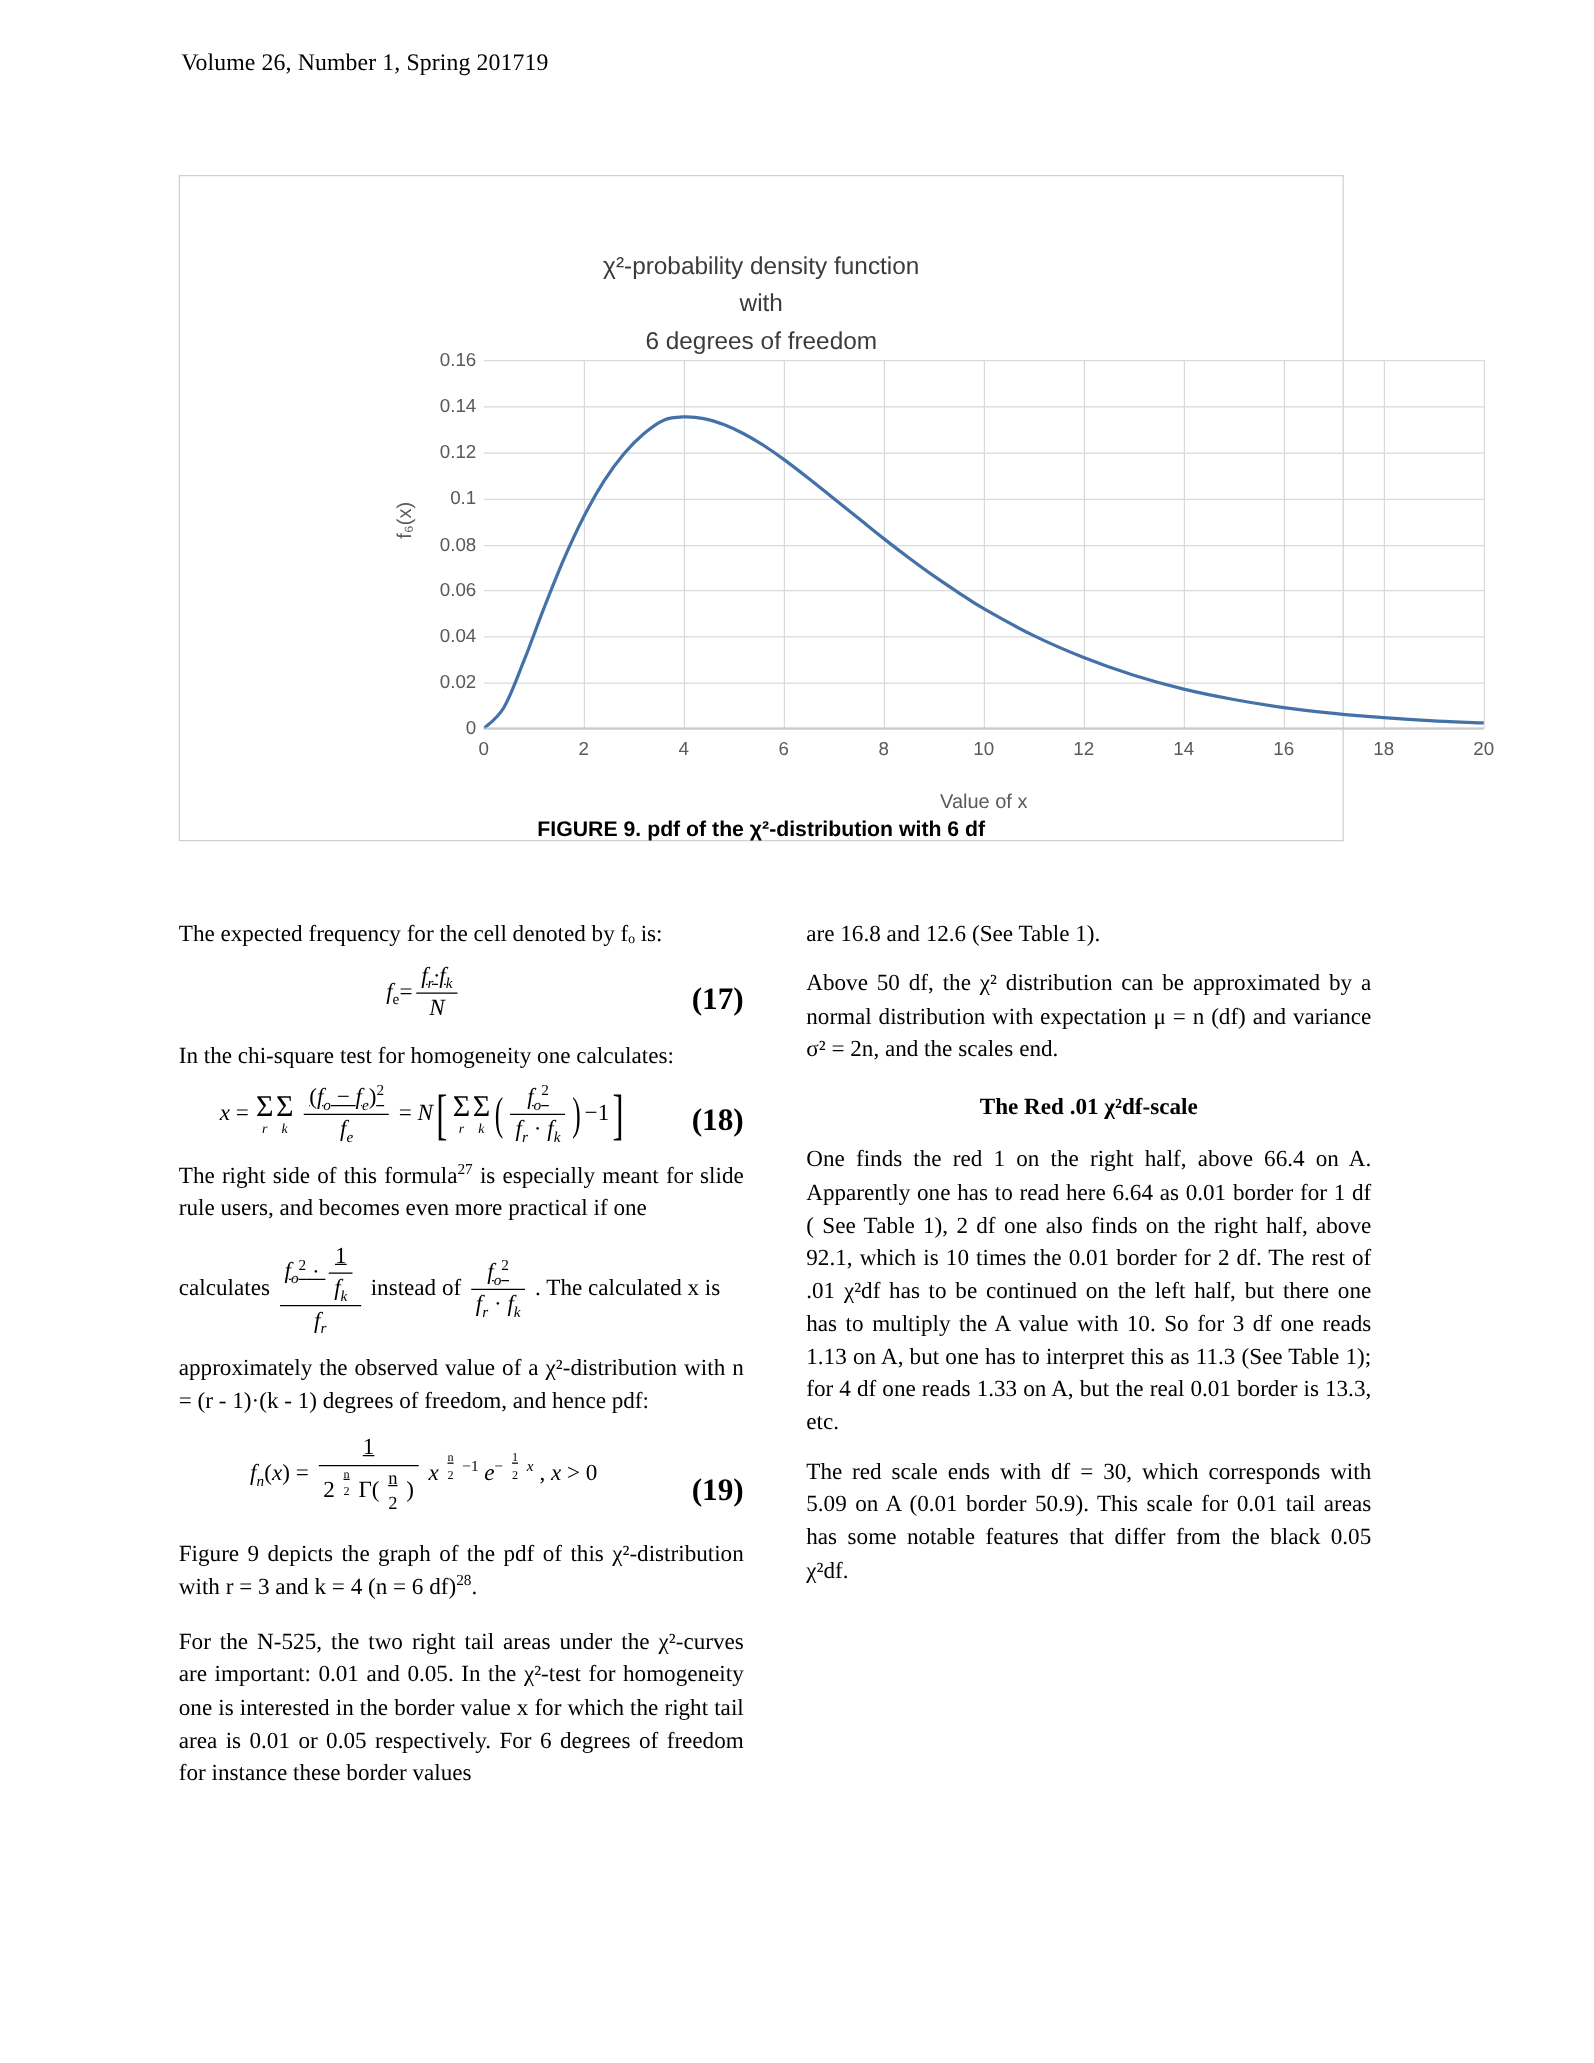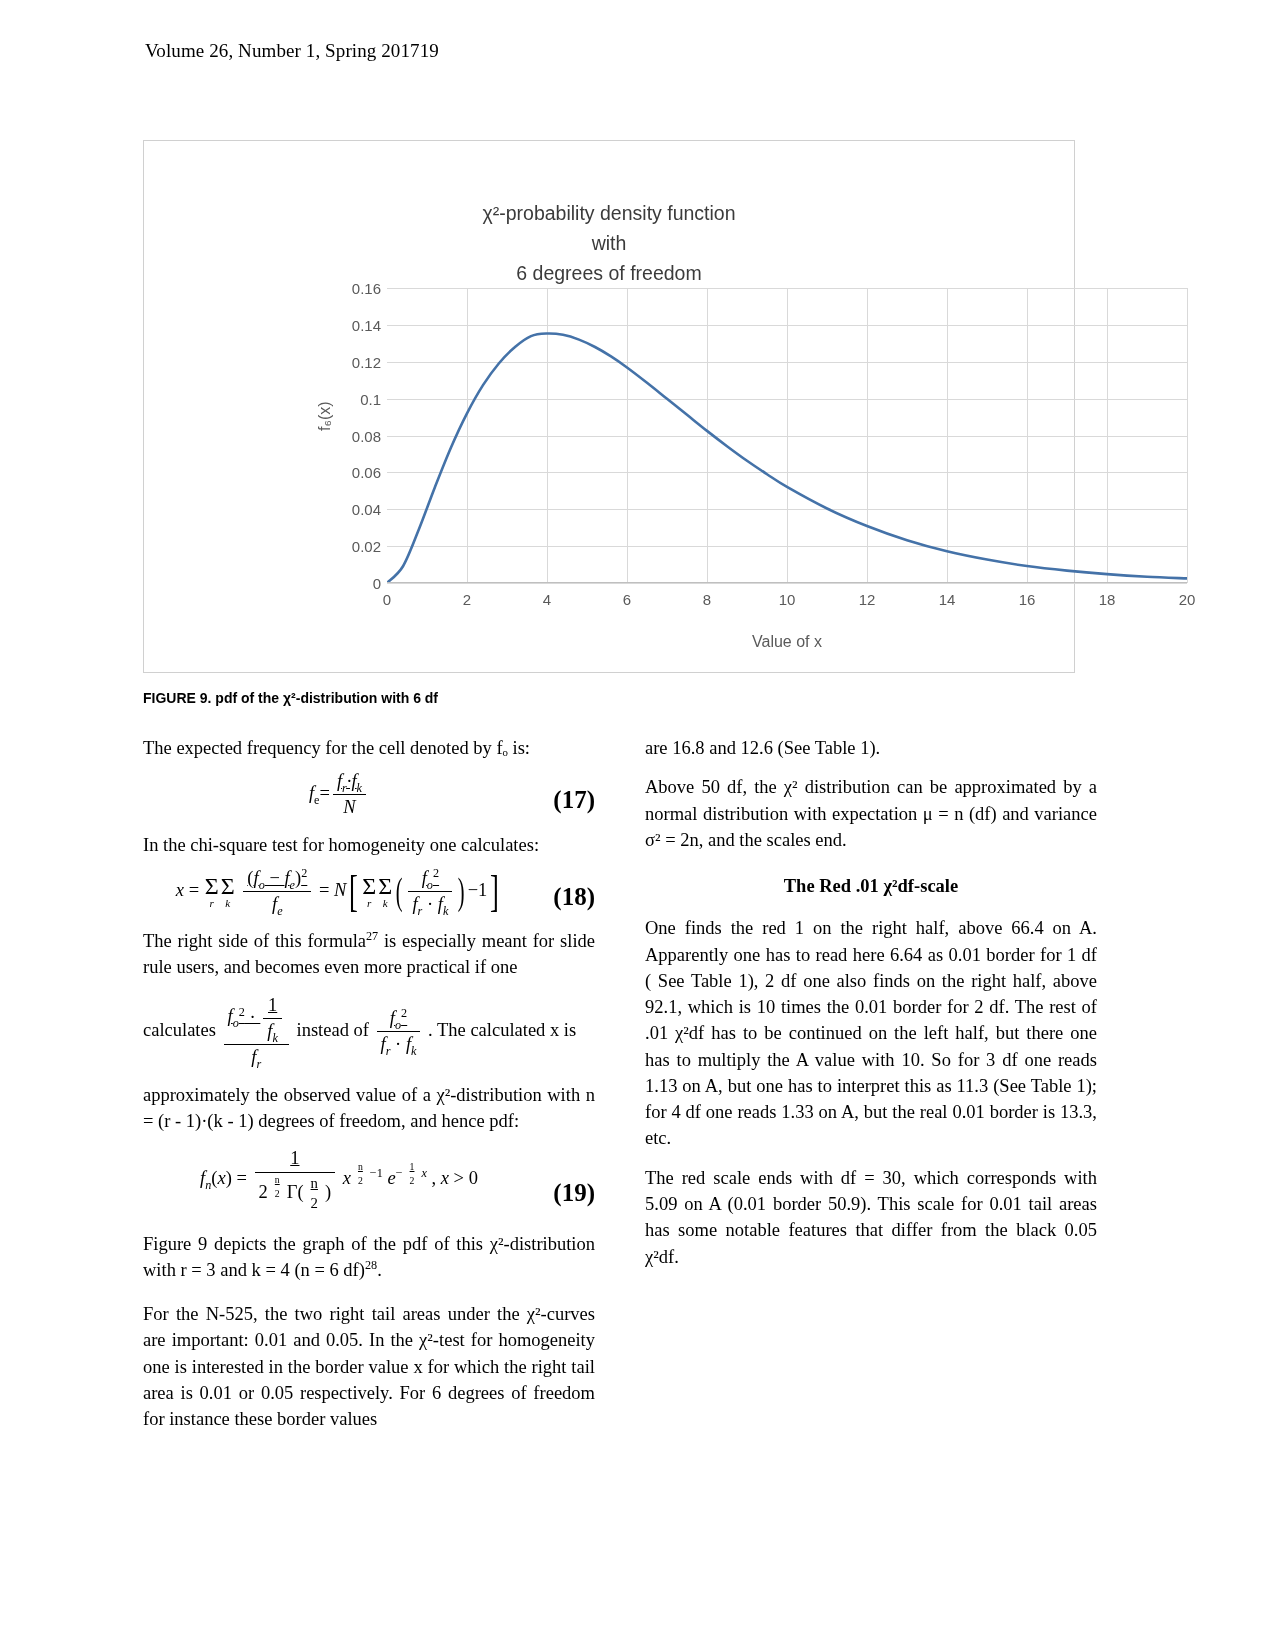--- a/index.html
+++ b/index.html
@@ -135,26 +135,26 @@
     font-size: 16px;
     color: #5a5a5a;
     transform: rotate(-90deg);
     transform-origin: left top;
     white-space: nowrap;
   }
 
   .fig-caption {
     position: absolute;
     left: 143px;
-    top: 690px;
+    top: 654px;
     width: 932px;
-    text-align: left;
+    text-align: center;
     font-family: "Liberation Sans", sans-serif;
     font-weight: bold;
-    font-size: 14px;
+    font-size: 17px;
   }
 
   
   .col {
     position: absolute;
     top: 735px;
     width: 452px;
     font-size: 18.5px;
     line-height: 1.42;
     text-align: justify;

